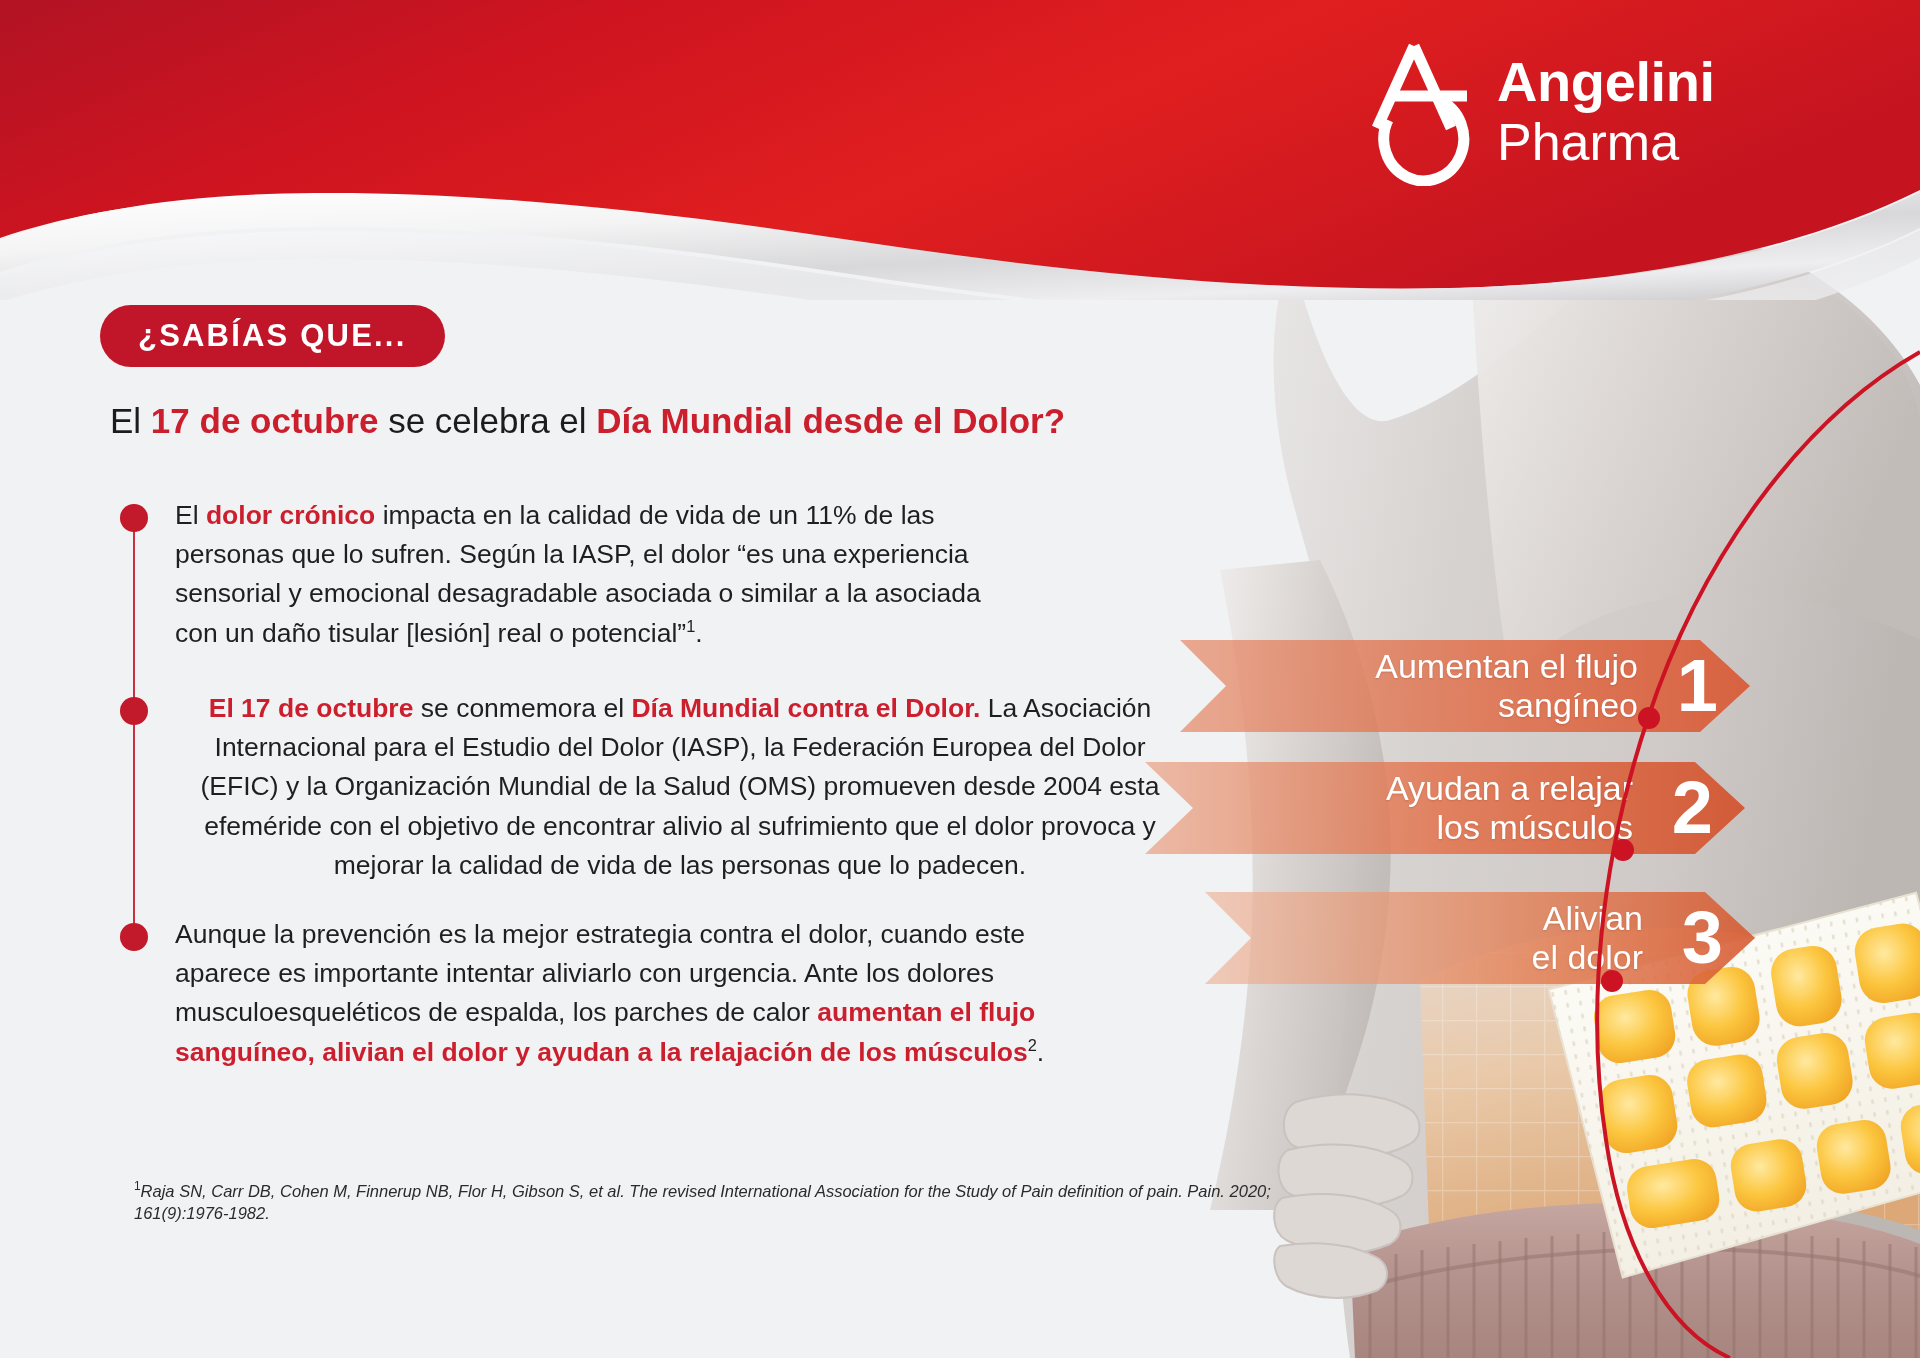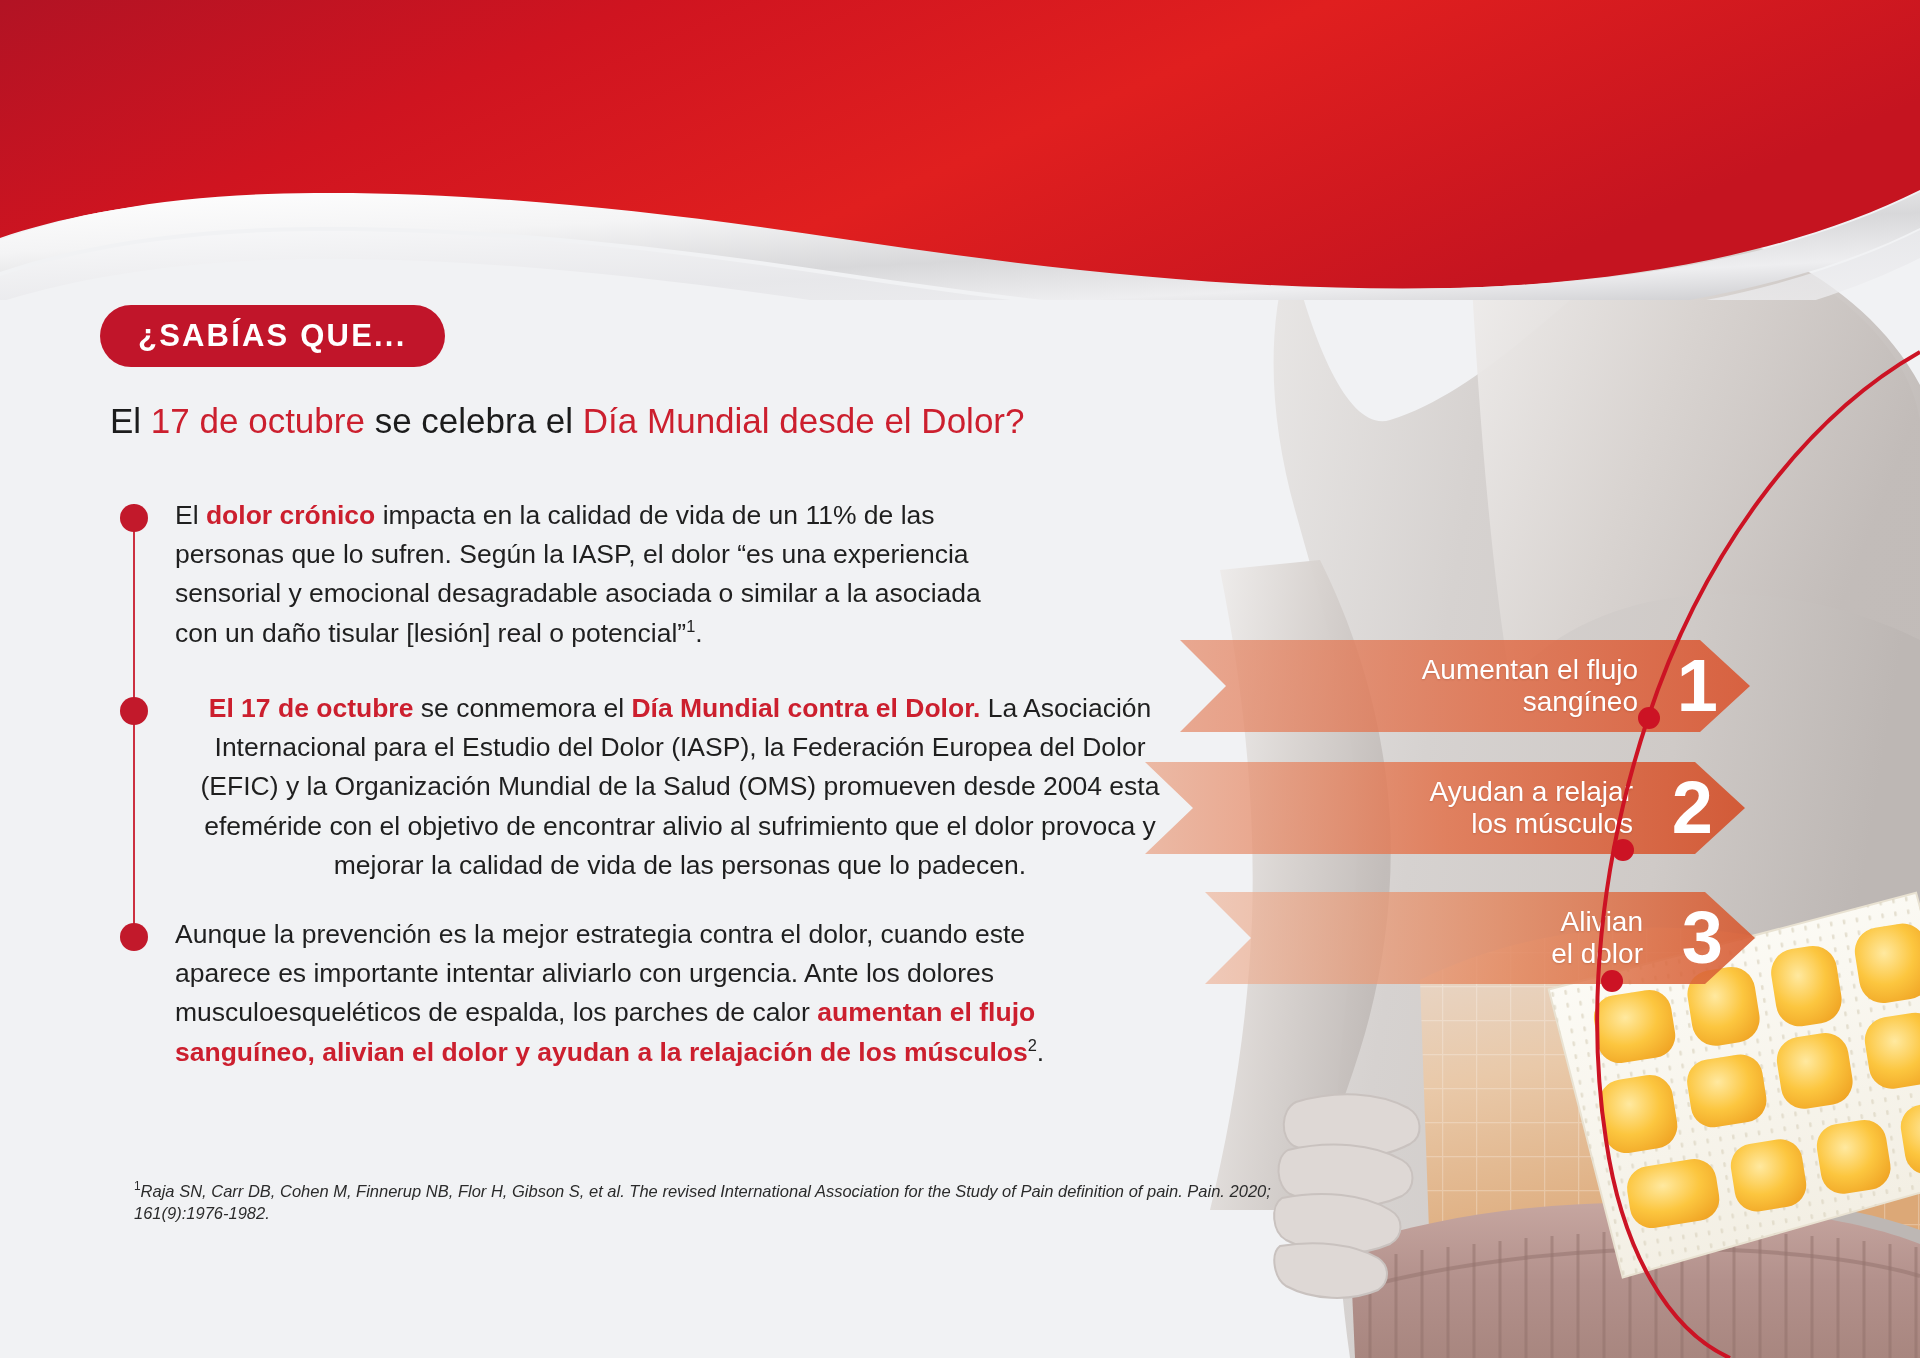--- a/index.html
+++ b/index.html
@@ -97,21 +97,21 @@
     position: absolute;
     top: 400px;
     left: 110px;
     width: 1060px;
     font-size: 35px;
     line-height: 1.2;
     color: #1c1c1c;
     font-weight: 400;
     z-index: 10;
   }
-  .headline b { color: #cc1f2e; font-weight: 400; }
+  .headline b { color: #cc1f2e; font-weight: 700; }
 
   
   .bullets {
     position: absolute;
     top: 488px;
     left: 120px;
     width: 1040px;
     z-index: 10;
   }
   .timeline-rail {
@@ -197,21 +197,21 @@
     z-index: 2;
     display: flex;
     align-items: center;
     justify-content: flex-end;
     width: 100%;
     height: 100%;
     padding-right: 112px;
   }
   .banner-label {
     color: #ffffff;
-    font-size: 28px;
+    font-size: 34px;
     line-height: 1.16;
     text-align: right;
     font-weight: 400;
     white-space: pre-line;
     text-shadow: 0 1px 2px rgba(120,40,20,0.22);
   }
   .banner-num {
     position: absolute;
     right: 32px;
     top: 50%;
@@ -420,20 +420,41 @@
                C440 226 640 246 850 278
                C1050 308 1250 330 1450 326
                C1640 322 1800 290 1920 230
                L1920 258 C1800 318 1640 350 1450 354
                C1250 358 1050 336 850 306
                C640 274 440 254 268 260
                C160 264 70 280 0 302 Z" fill="url(#silverGrad2)" opacity="0.75"></path>
     </svg>
   </div>
 
+  <div class="logo-block">
+    <svg class="logo-mark" viewBox="0 0 118 150" xmlns="http://www.w3.org/2000/svg">
+      <path d="M62 6 L46 6 L8 86 A46 46 0 1 0 100 86 L100 60 L108 60
+               L108 48 L74 48 Z
+               M56 22 L70 50 L34 50 Z" fill="none"></path>
+      <path d="M60 4 L48 4 L10 84 A47 47 0 1 0 98 108 L98 60 L110 60 L110 48 L72 48 Z" fill="none"></path>
+
+      <g fill="none" stroke="#ffffff" stroke-width="11" stroke-linecap="butt">
+        <path d="M59 10 L22 92"></path>
+        <path d="M59 10 L96 92"></path>
+        <path d="M36 60 L112 60"></path>
+      </g>
+      <g fill="none" stroke="#ffffff" stroke-width="11">
+        <path d="M84 64 A40 42 0 1 1 33 84"></path>
+      </g>
+    </svg>
+    <div class="logo-words">
+      <div class="logo-angelini">Angelini</div>
+      <div class="logo-pharma">Pharma</div>
+    </div>
+  </div>
 
   <div class="badge">
     <span class="badge-text">¿SABÍAS QUE...</span>
   </div>
 
   <div class="headline" id="headline">El <b>17 de octubre</b> se celebra el <b>Día Mundial desde el Dolor?</b></div>
 
   <div class="bullets">
     <div class="timeline-rail"></div>
     <div class="bullet" id="bullet-1">

